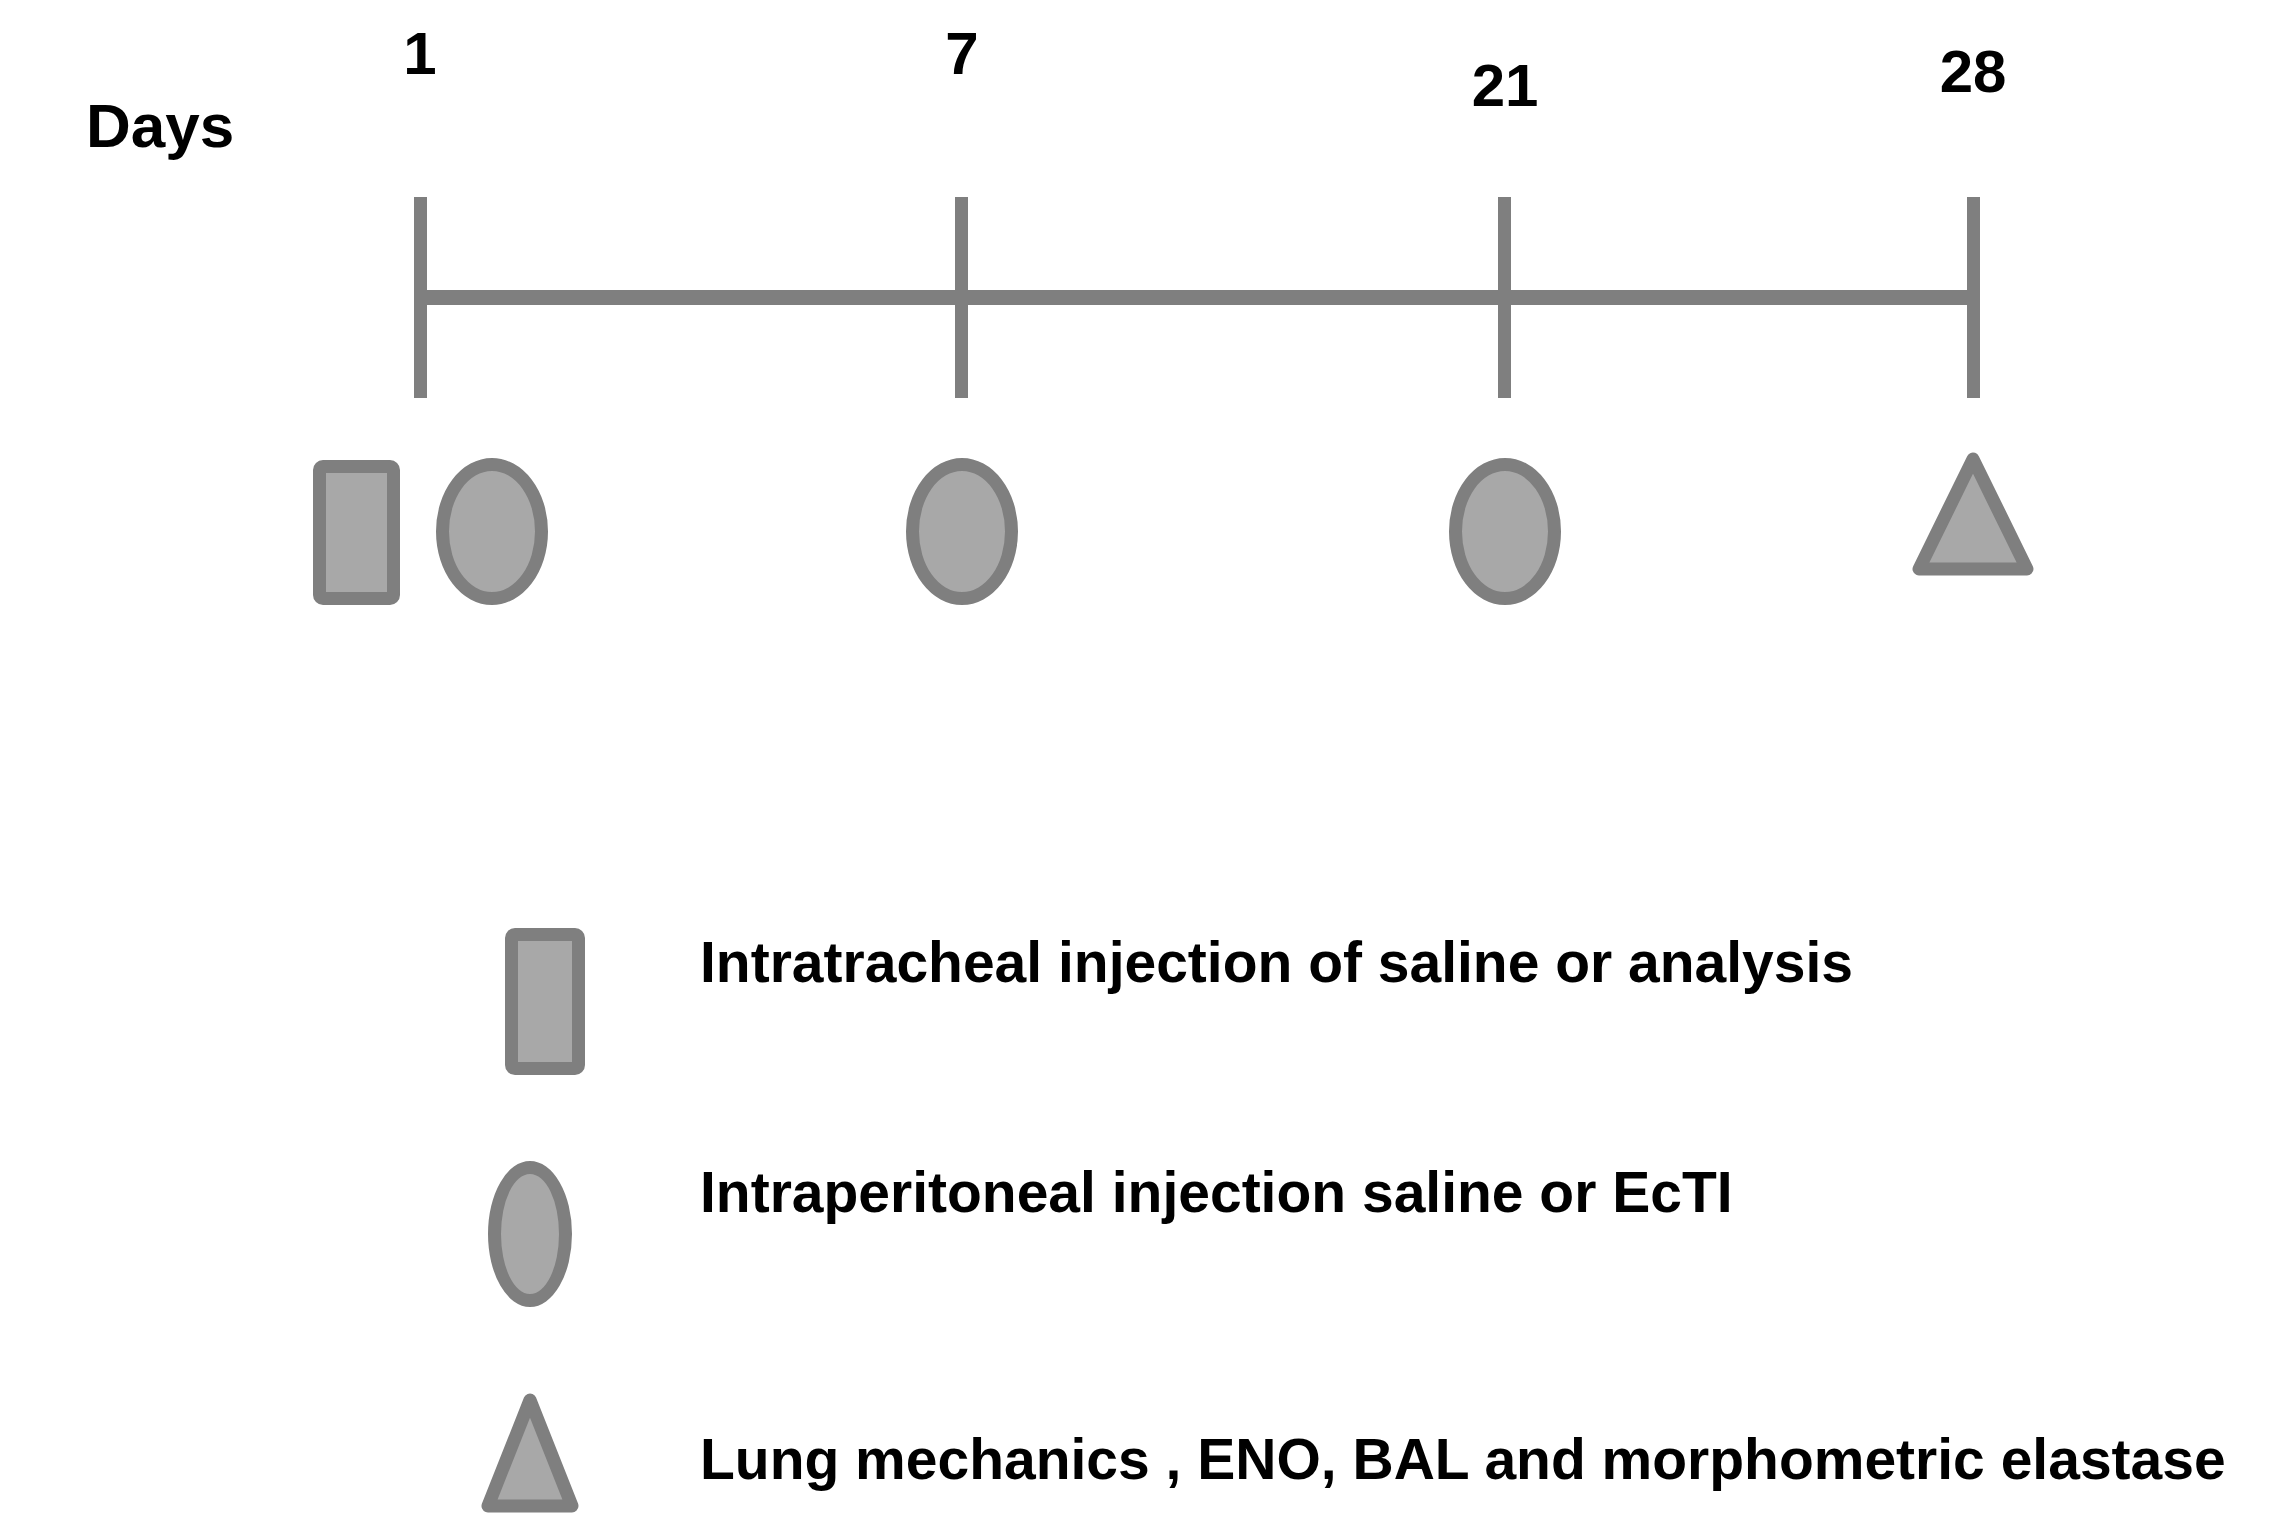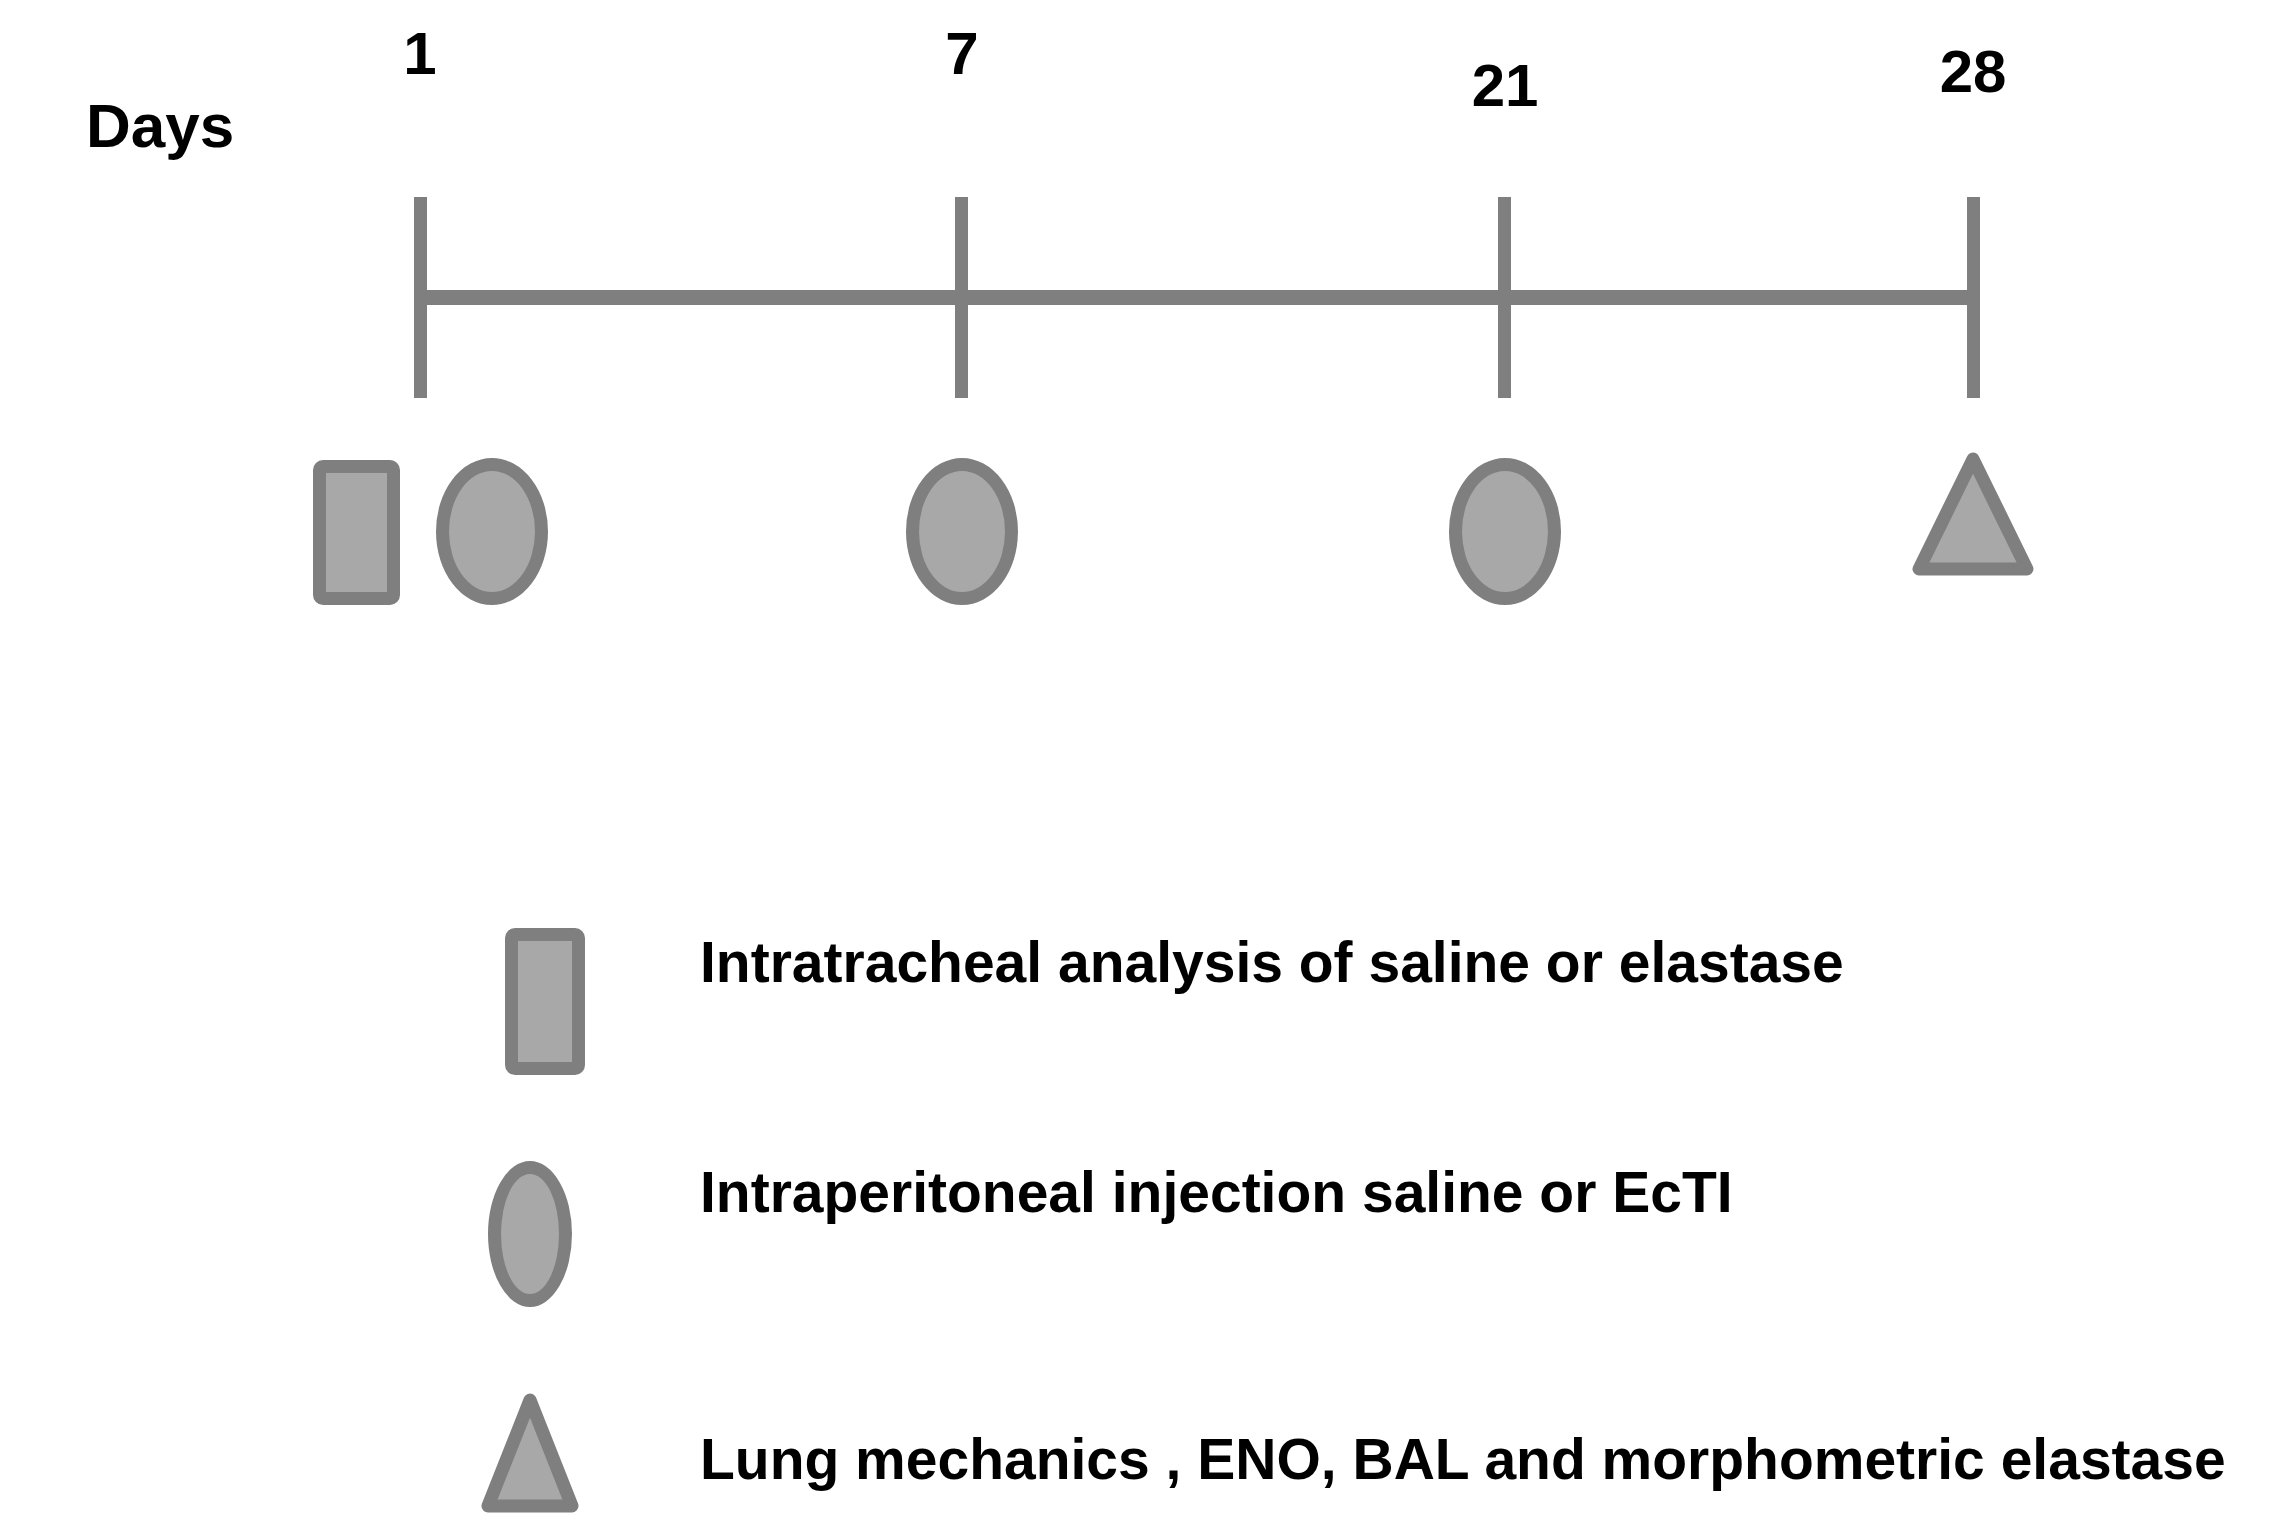--- a/index.html
+++ b/index.html
@@ -97,21 +97,21 @@
   <div class="shape-ellipse" style="left:436px;top:458px;width:112px;height:147px;"></div>
   <div class="shape-ellipse" style="left:906px;top:458px;width:112px;height:147px;"></div>
   <div class="shape-ellipse" style="left:1449px;top:458px;width:112px;height:147px;"></div>
   <svg class="shape-triangle" style="left:1907px;top:449px;" width="132" height="130" viewBox="0 0 132 130" aria-hidden="true">
     <polygon points="66,10 12,120 120,120" style="fill:var(--shape-fill);stroke:var(--shape-stroke);stroke-width:13;stroke-linejoin:round"></polygon>
   </svg>
 
 
   <div>
     <div class="shape-rect" style="left:505px;top:928px;width:80px;height:147px;"></div>
-    <div class="legend-text" style="top:931px;">Intratracheal analysis of saline or elastase</div>
+    <div class="legend-text" style="top:931px;">Intratracheal injection of saline or analysis</div>
   </div>
 
   <div>
     <div class="shape-ellipse" style="left:488px;top:1161px;width:84px;height:146px;"></div>
     <div class="legend-text" style="top:1161px;">Intraperitoneal injection saline or EcTI</div>
   </div>
 
   <div>
     <svg class="shape-triangle" style="left:478px;top:1390px;" width="104" height="126" viewBox="0 0 104 126" aria-hidden="true">
       <polygon points="52,10 10,116 94,116" style="fill:var(--shape-fill);stroke:var(--shape-stroke);stroke-width:13;stroke-linejoin:round"></polygon>

